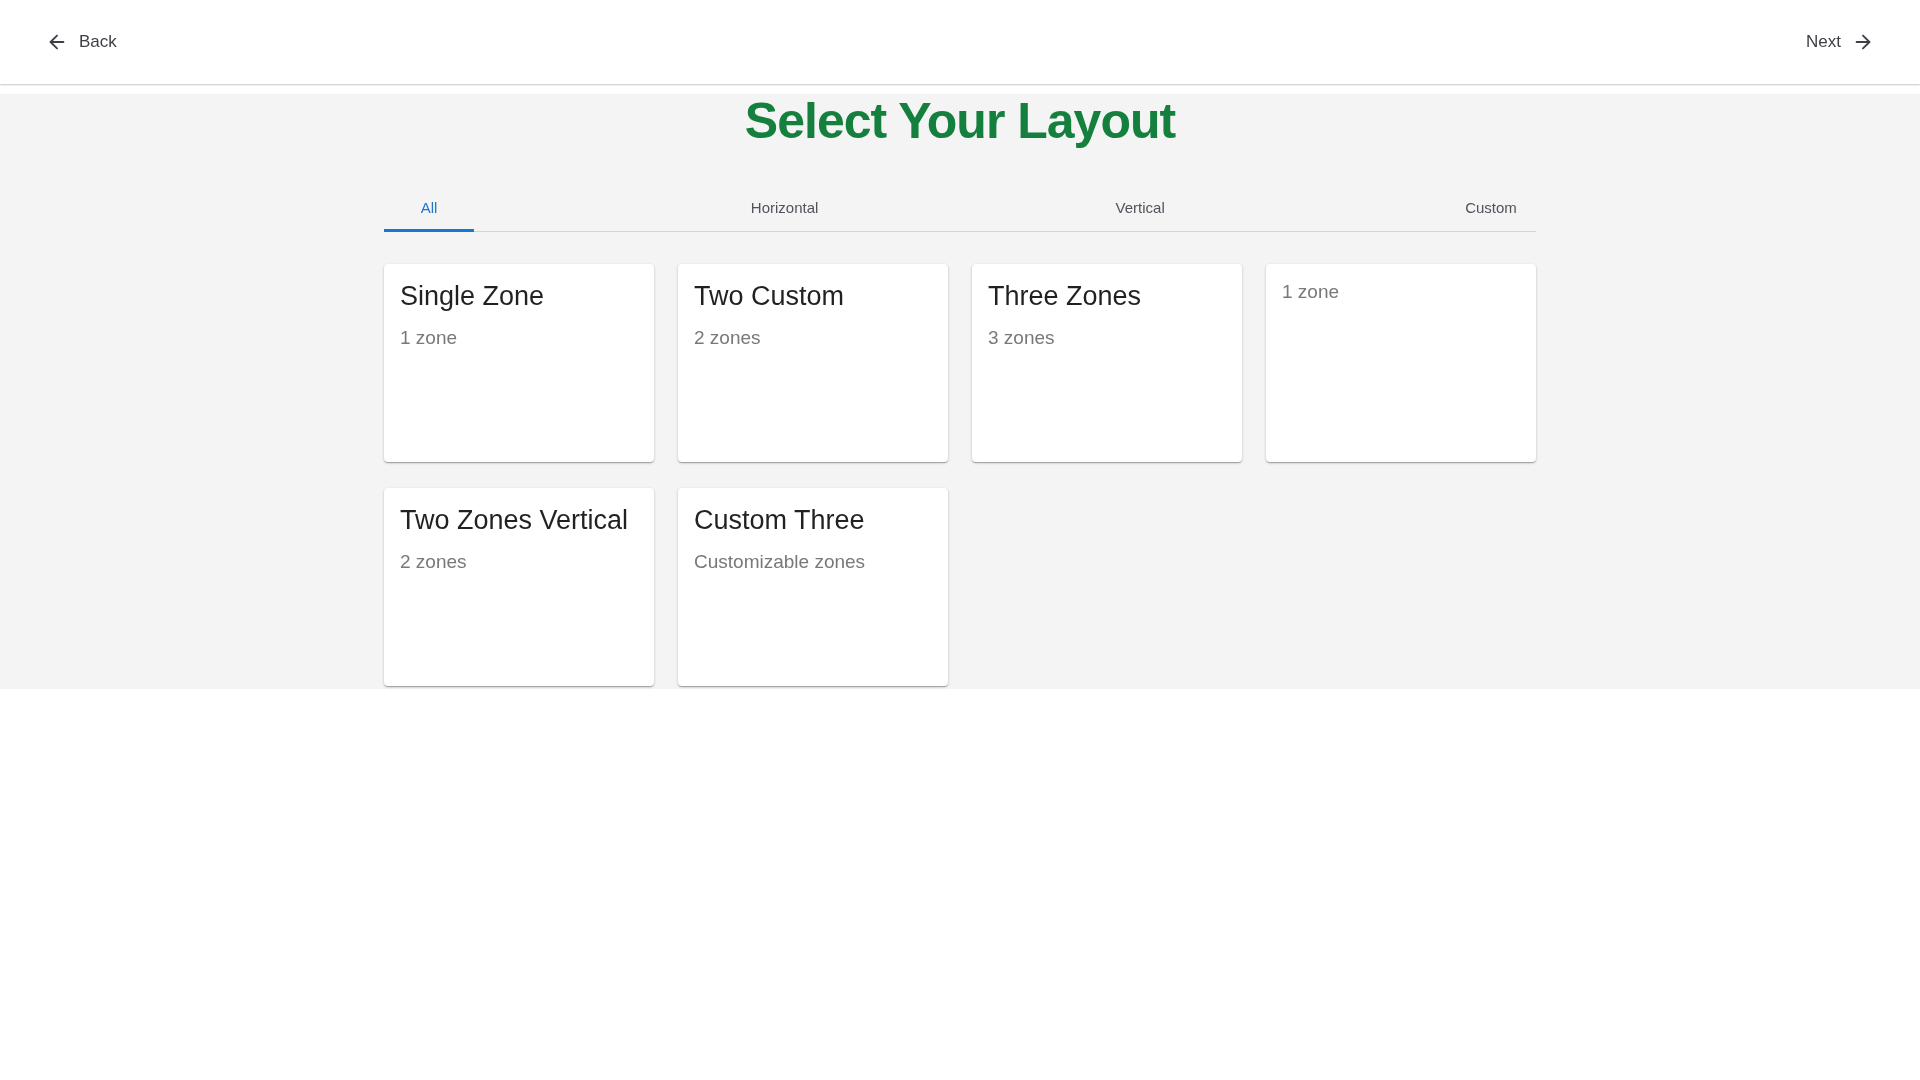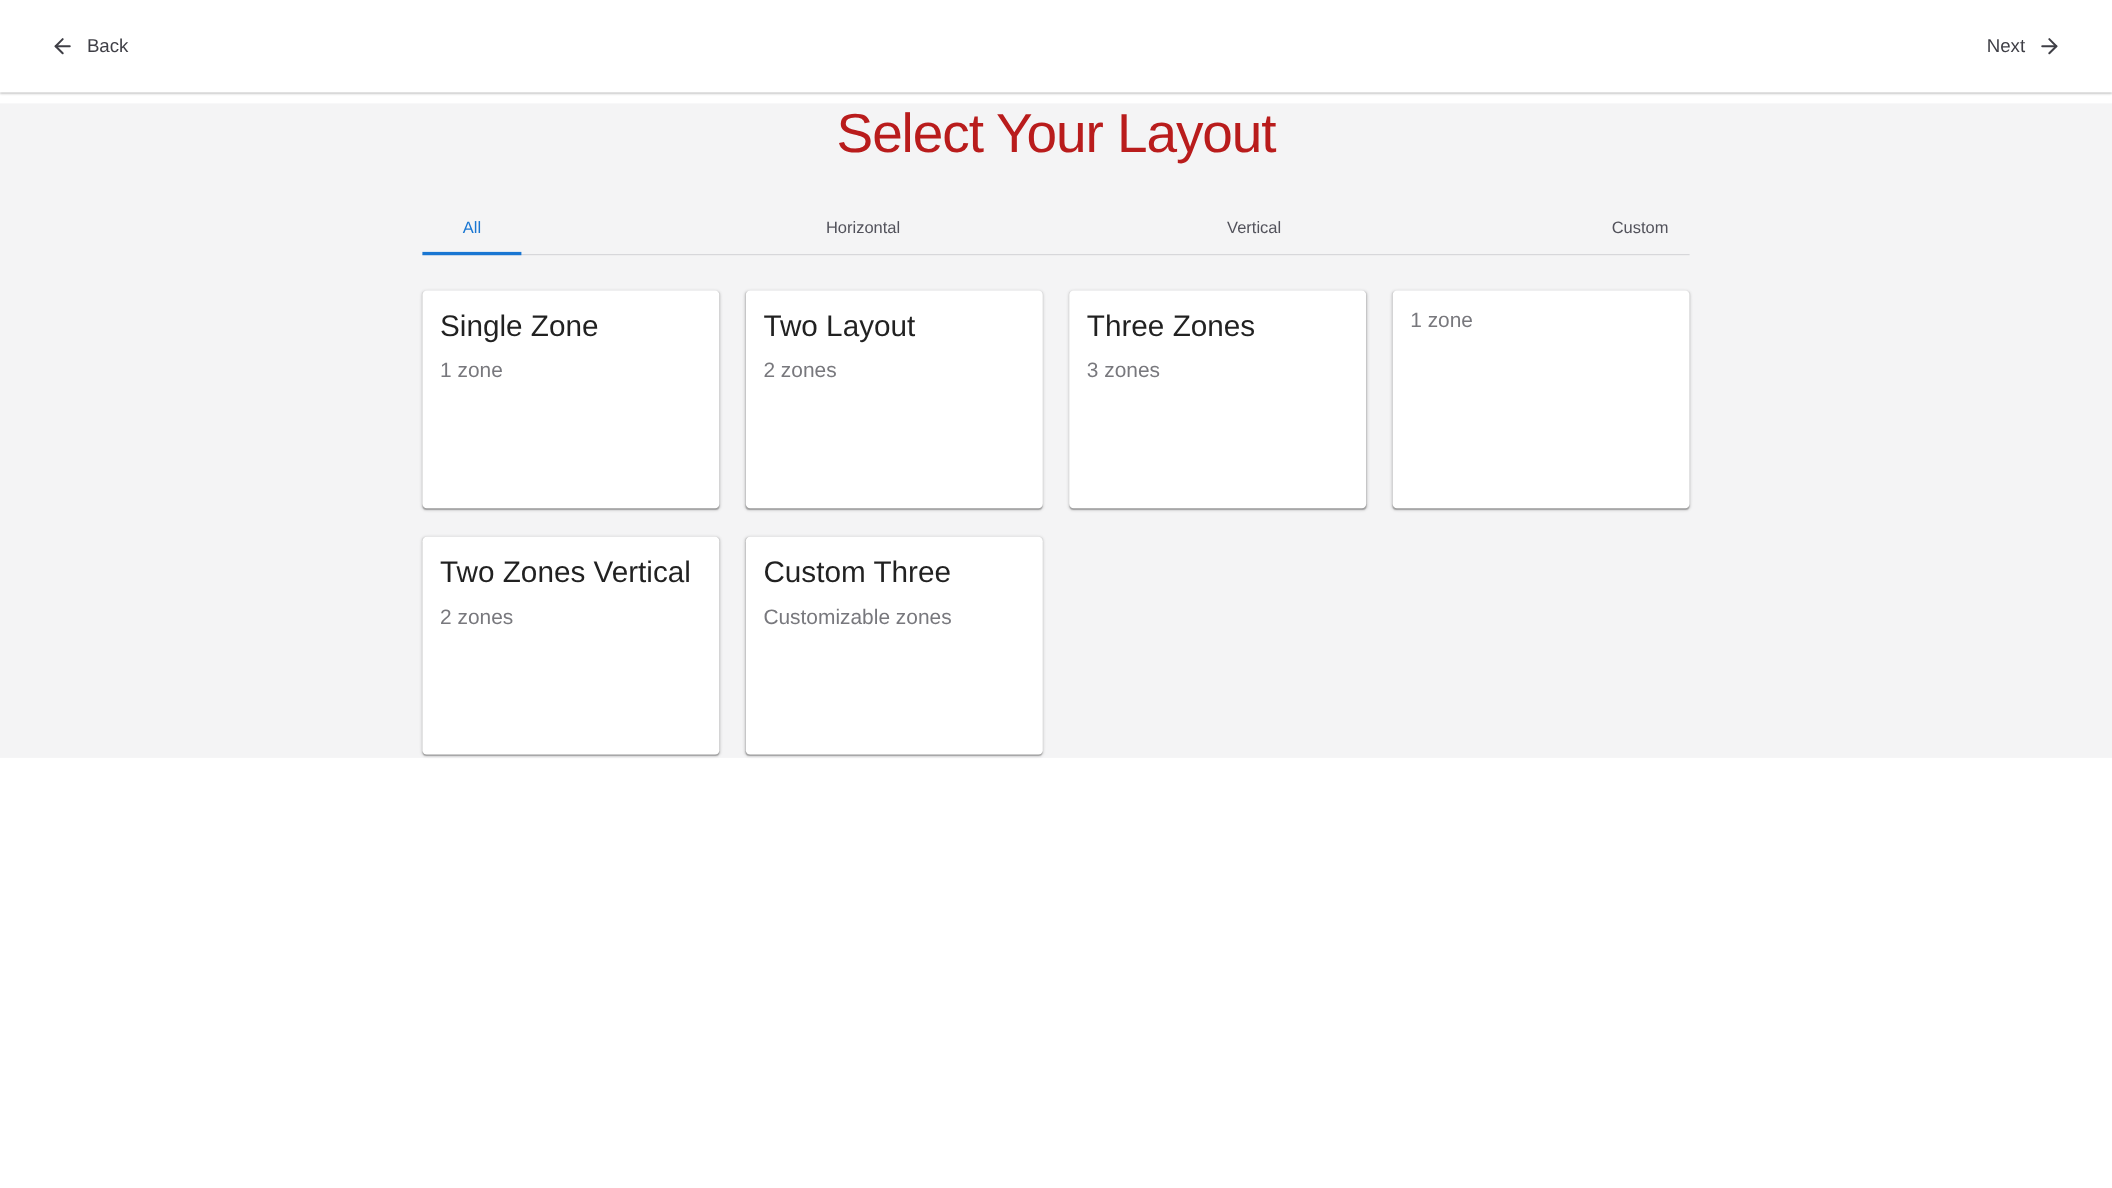--- a/index.html
+++ b/index.html
@@ -42,23 +42,23 @@
     margin-top: 10px;
     background: #f4f4f5;
     padding: 0 0 3px 0;
   }
   .page-title {
     margin: 0 auto 38px auto;
     padding: 0;
     text-align: center;
     font-size: 50px;
     line-height: 55px;
-    font-weight: normal;
+    font-weight: bold;
     letter-spacing: -1px;
-    color: #b91c1c;
+    color: #15803d;
   }
 
   
   .tabs-bar {
     width: 1152px;
     margin: 0 auto;
     display: flex;
     justify-content: space-between;
     border-bottom: 1px solid #d4d4d8;
   }
@@ -148,21 +148,21 @@
     <button class="tab">Vertical</button>
     <button class="tab">Custom</button>
   </nav>
 
   <section class="layout-grid">
     <div class="layout-card">
       <h2 class="card-title">Single Zone</h2>
       <p class="card-sub">1 zone</p>
     </div>
     <div class="layout-card">
-      <h2 class="card-title">Two Layout</h2>
+      <h2 class="card-title">Two Custom</h2>
       <p class="card-sub">2 zones</p>
     </div>
     <div class="layout-card">
       <h2 class="card-title">Three Zones</h2>
       <p class="card-sub">3 zones</p>
     </div>
     <div class="layout-card">
       <p class="card-sub">1 zone</p>
     </div>
     <div class="layout-card">

